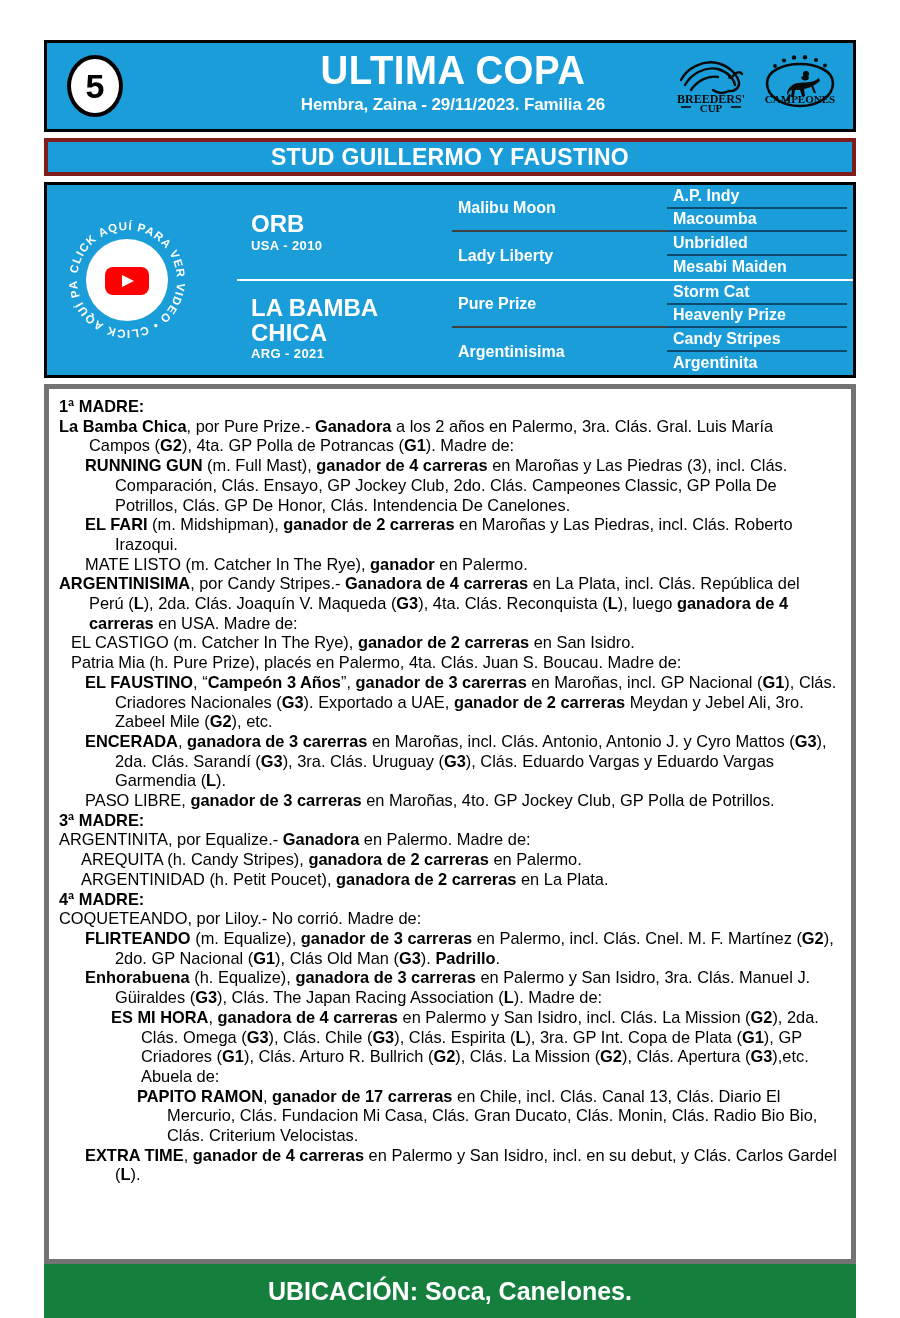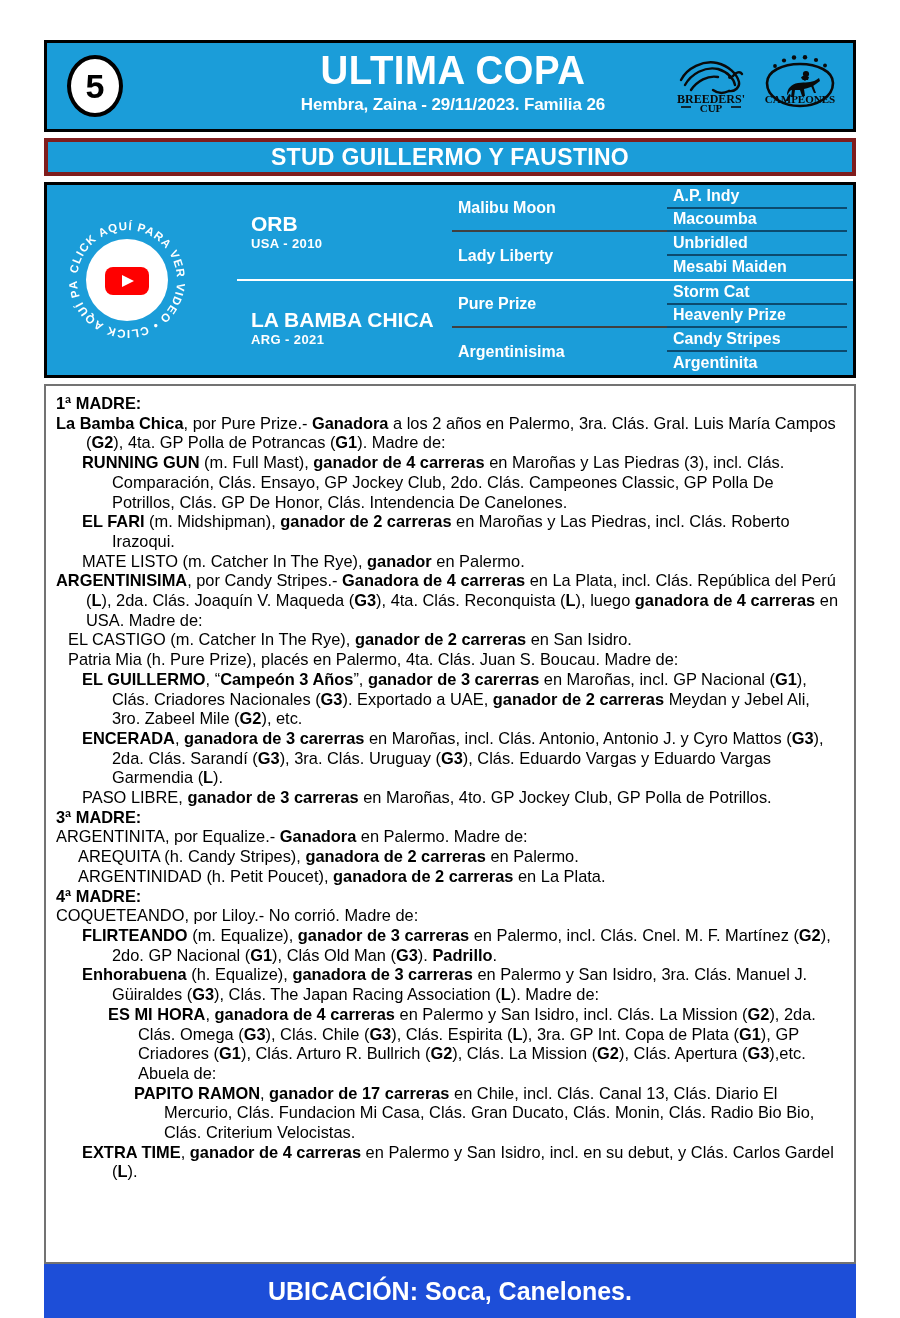--- a/index.html
+++ b/index.html
@@ -158,21 +158,21 @@
   .ped-g1 {
     flex: 0 0 215px;
     display: flex;
     align-items: center;
     padding-left: 14px;
     box-sizing: border-box;
   }
   .g1-name {
     color: #ffffff;
     font-weight: bold;
-    font-size: 21px;
+    font-size: 24px;
     line-height: 1.05;
   }
   .g1-origin {
     color: #ffffff;
     font-weight: bold;
     font-size: 13px;
     letter-spacing: 0.4px;
     margin-top: 1px;
   }
   .ped-g2 {
@@ -206,21 +206,21 @@
     font-size: 16px;
     padding-left: 6px;
     box-sizing: border-box;
     border-bottom: 2px solid #0c4a6e;
   }
   .g3-cell.last { border-bottom: none; }
 
   
   .body-box {
     background: #ffffff;
-    border: 2px solid #737373;
+    border: 5px solid #737373;
     box-sizing: border-box;
     padding: 8px 14px 8px 10px;
     height: 880px;
   }
   .ped-line {
     font-size: 16.4px;
     line-height: 19.7px;
     color: #000;
     text-indent: -30px;
     padding-left: 30px;
@@ -233,21 +233,21 @@
   .lvl-3    { padding-left: 108px; text-indent: -30px; }
   .ped-line b { font-weight: bold; }
 
   
   .footer {
     position: absolute;
     left: 44px;
     top: 1264px;
     width: 812px;
     height: 54px;
-    background: #1d4ed8;
+    background: #15803d;
     display: flex;
     align-items: center;
     justify-content: center;
     box-sizing: border-box;
   }
   .footer span {
     color: #ffffff;
     font-size: 25px;
     font-weight: bold;
   }
@@ -389,21 +389,21 @@
 
     <div class="body-box" id="body-box">
         <p class="ped-line lvl-h">1ª MADRE:</p>
         <p class="ped-line lvl-0"><b>La Bamba Chica</b>, por Pure Prize.- <b>Ganadora</b> a los 2 años en Palermo, 3ra. Clás. Gral. Luis María Campos (<b>G2</b>), 4ta. GP Polla de Potrancas (<b>G1</b>). Madre de:</p>
         <p class="ped-line lvl-1"><b>RUNNING GUN</b> (m. Full Mast), <b>ganador de 4 carreras</b> en Maroñas y Las Piedras (3), incl. Clás. Comparación, Clás. Ensayo, GP Jockey Club, 2do. Clás. Campeones Classic, GP Polla De Potrillos, Clás. GP De Honor, Clás. Intendencia De Canelones.</p>
         <p class="ped-line lvl-1"><b>EL FARI</b> (m. Midshipman), <b>ganador de 2 carreras</b> en Maroñas y Las Piedras, incl. Clás. Roberto Irazoqui.</p>
         <p class="ped-line lvl-1">MATE LISTO (m. Catcher In The Rye), <b>ganador</b> en Palermo.</p>
         <p class="ped-line lvl-0"><b>ARGENTINISIMA</b>, por Candy Stripes.- <b>Ganadora de 4 carreras</b> en La Plata, incl. Clás. República del Perú (<b>L</b>), 2da. Clás. Joaquín V. Maqueda (<b>G3</b>), 4ta. Clás. Reconquista (<b>L</b>), luego <b>ganadora de 4 carreras</b> en USA. Madre de:</p>
         <p class="ped-line lvl-0" style="padding-left: 42px; text-indent: -30px;">EL CASTIGO (m. Catcher In The Rye), <b>ganador de 2 carreras</b> en San Isidro.</p>
         <p class="ped-line lvl-0" style="padding-left: 42px; text-indent: -30px;">Patria Mia (h. Pure Prize), placés en Palermo, 4ta. Clás. Juan S. Boucau. Madre de:</p>
-        <p class="ped-line lvl-1"><b>EL GUILLERMO</b>, “<b>Campeón 3 Años</b>”, <b>ganador de 3 carerras</b> en Maroñas, incl. GP Nacional (<b>G1</b>), Clás. Criadores Nacionales (<b>G3</b>). Exportado a UAE, <b>ganador de 2 carreras</b> Meydan y Jebel Ali, 3ro. Zabeel Mile (<b>G2</b>), etc.</p>
+        <p class="ped-line lvl-1"><b>EL FAUSTINO</b>, “<b>Campeón 3 Años</b>”, <b>ganador de 3 carerras</b> en Maroñas, incl. GP Nacional (<b>G1</b>), Clás. Criadores Nacionales (<b>G3</b>). Exportado a UAE, <b>ganador de 2 carreras</b> Meydan y Jebel Ali, 3ro. Zabeel Mile (<b>G2</b>), etc.</p>
         <p class="ped-line lvl-1"><b>ENCERADA</b>, <b>ganadora de 3 carerras</b> en Maroñas, incl. Clás. Antonio, Antonio J. y Cyro Mattos (<b>G3</b>), 2da. Clás. Sarandí (<b>G3</b>), 3ra. Clás. Uruguay (<b>G3</b>), Clás. Eduardo Vargas y Eduardo Vargas Garmendia (<b>L</b>).</p>
         <p class="ped-line lvl-1">PASO LIBRE, <b>ganador de 3 carreras</b> en Maroñas, 4to. GP Jockey Club, GP Polla de Potrillos.</p>
         <p class="ped-line lvl-h">3ª MADRE:</p>
         <p class="ped-line lvl-0">ARGENTINITA, por Equalize.- <b>Ganadora</b> en Palermo. Madre de:</p>
         <p class="ped-line lvl-1" style="padding-left: 52px; text-indent: -30px;">AREQUITA (h. Candy Stripes), <b>ganadora de 2 carreras</b> en Palermo.</p>
         <p class="ped-line lvl-1" style="padding-left: 52px; text-indent: -30px;">ARGENTINIDAD (h. Petit Poucet), <b>ganadora de 2 carreras</b> en La Plata.</p>
         <p class="ped-line lvl-h">4ª MADRE:</p>
         <p class="ped-line lvl-0">COQUETEANDO, por Liloy.- No corrió. Madre de:</p>
         <p class="ped-line lvl-1"><b>FLIRTEANDO</b> (m. Equalize), <b>ganador de 3 carreras</b> en Palermo, incl. Clás. Cnel. M. F. Martínez (<b>G2</b>), 2do. GP Nacional (<b>G1</b>), Clás Old Man (<b>G3</b>). <b>Padrillo</b>.</p>
         <p class="ped-line lvl-1"><b>Enhorabuena</b> (h. Equalize), <b>ganadora de 3 carreras</b> en Palermo y San Isidro, 3ra. Clás. Manuel J. Güiraldes (<b>G3</b>), Clás. The Japan Racing Association (<b>L</b>). Madre de:</p>

